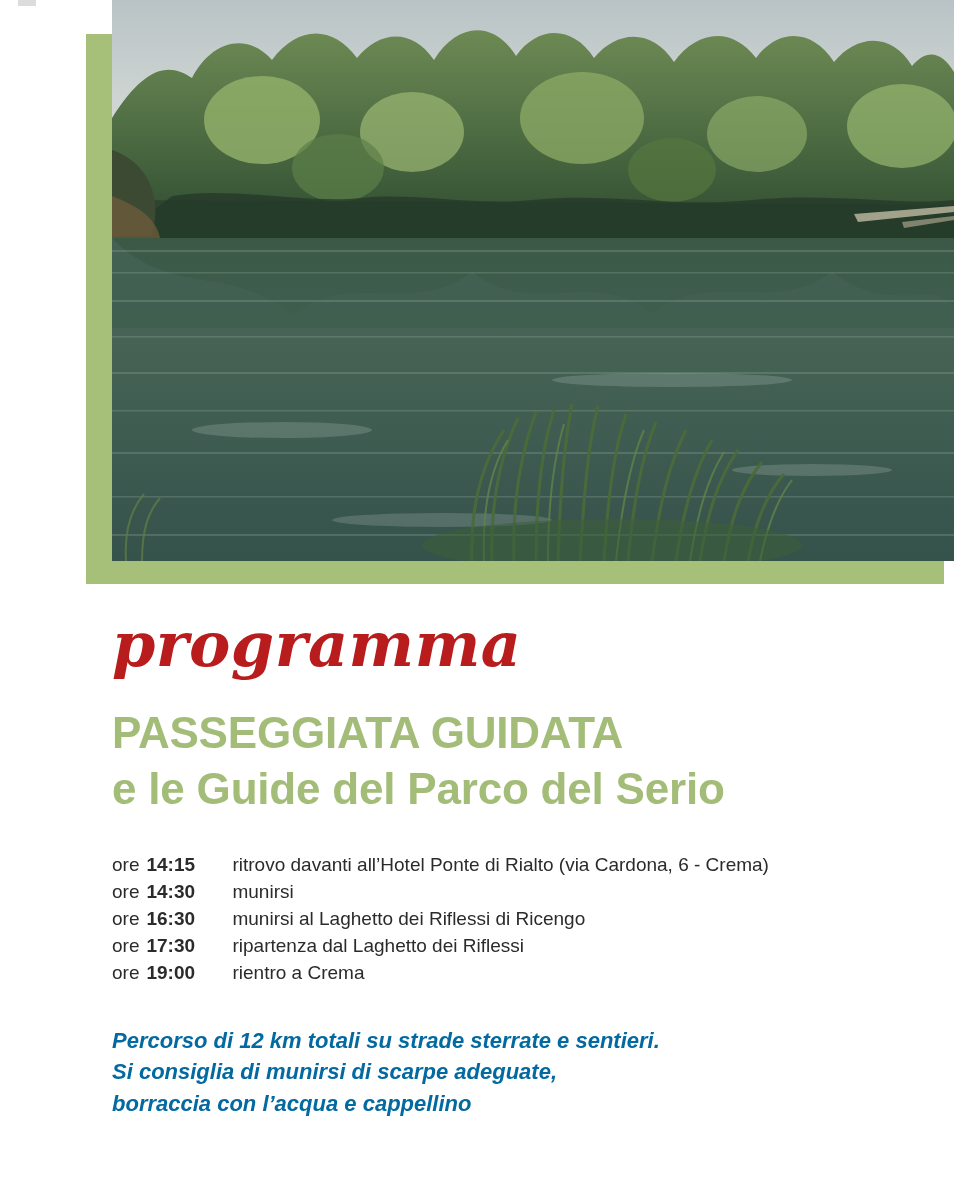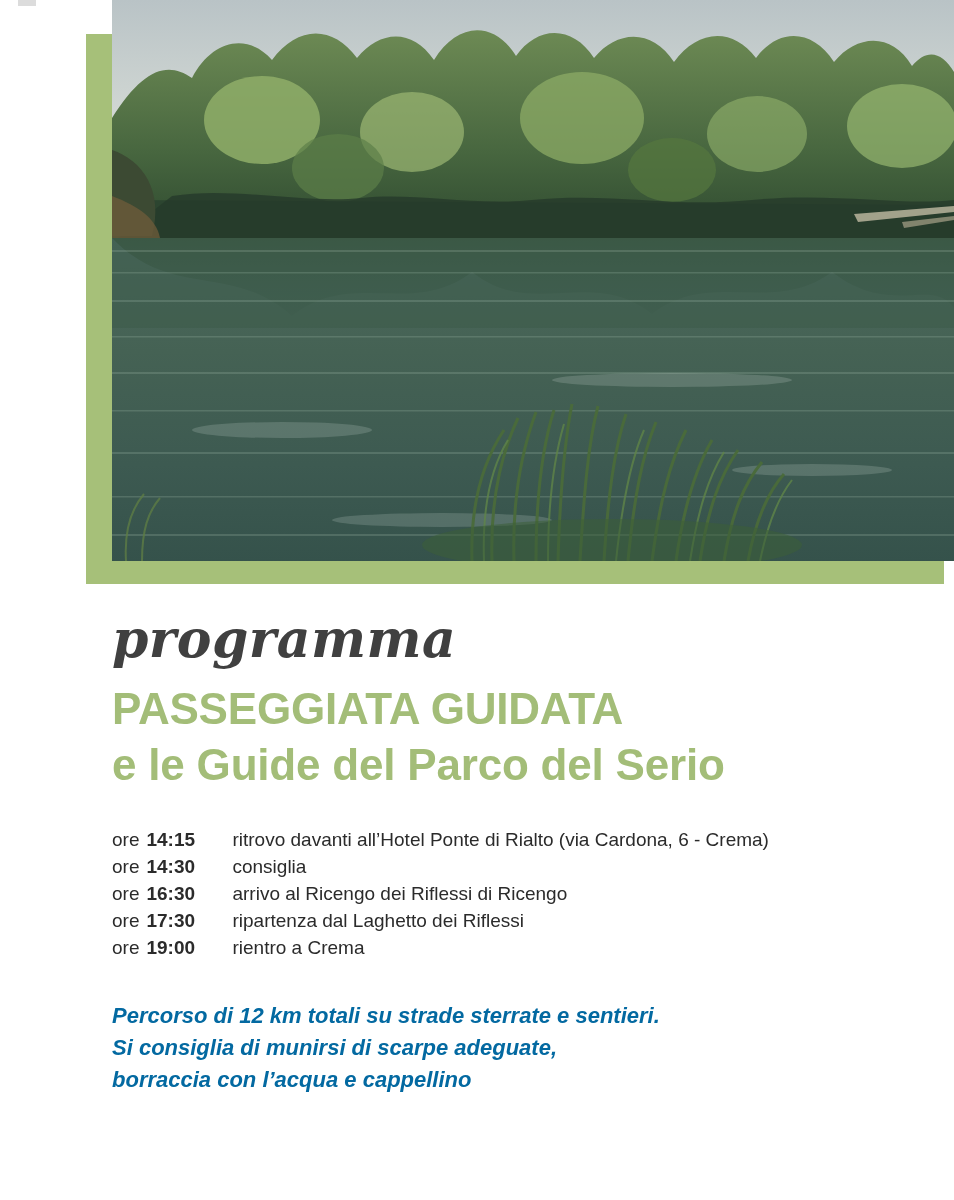--- a/index.html
+++ b/index.html
@@ -67,25 +67,25 @@
     position: absolute;
     left: 112px;
     top: 612px;
     width: 830px;
   }
 
   .script-title {
     font-family: "DejaVu Serif", serif;
     font-style: italic;
     font-weight: 700;
-    font-size: 52px;
+    font-size: 62px;
     line-height: 1.05;
-    color: #404040;
+    color: #b91c1c;
     letter-spacing: 0.5px;
-    margin: 0 0 14px 0;
+    margin: 0 0 28px 0;
   }
 
   .headline {
     font-family: "Liberation Sans", sans-serif;
     font-weight: bold;
     font-size: 44px;
     line-height: 1.28;
     color: #a3bd78;
     margin: 0 0 34px 0;
     letter-spacing: -0.2px;
@@ -259,26 +259,26 @@
 
   <div class="schedule">
     <div class="sched-row">
       <span class="sched-label">ore</span>
       <span class="sched-time">14:15</span>
       <span class="sched-text">ritrovo davanti all’Hotel Ponte di Rialto (via Cardona, 6 - Crema)</span>
     </div>
     <div class="sched-row">
       <span class="sched-label">ore</span>
       <span class="sched-time">14:30</span>
-      <span class="sched-text">consiglia</span>
+      <span class="sched-text">munirsi</span>
     </div>
     <div class="sched-row">
       <span class="sched-label">ore</span>
       <span class="sched-time">16:30</span>
-      <span class="sched-text">arrivo al Ricengo dei Riflessi di Ricengo</span>
+      <span class="sched-text">munirsi al Laghetto dei Riflessi di Ricengo</span>
     </div>
     <div class="sched-row">
       <span class="sched-label">ore</span>
       <span class="sched-time">17:30</span>
       <span class="sched-text">ripartenza dal Laghetto dei Riflessi</span>
     </div>
     <div class="sched-row">
       <span class="sched-label">ore</span>
       <span class="sched-time">19:00</span>
       <span class="sched-text">rientro a Crema</span>

